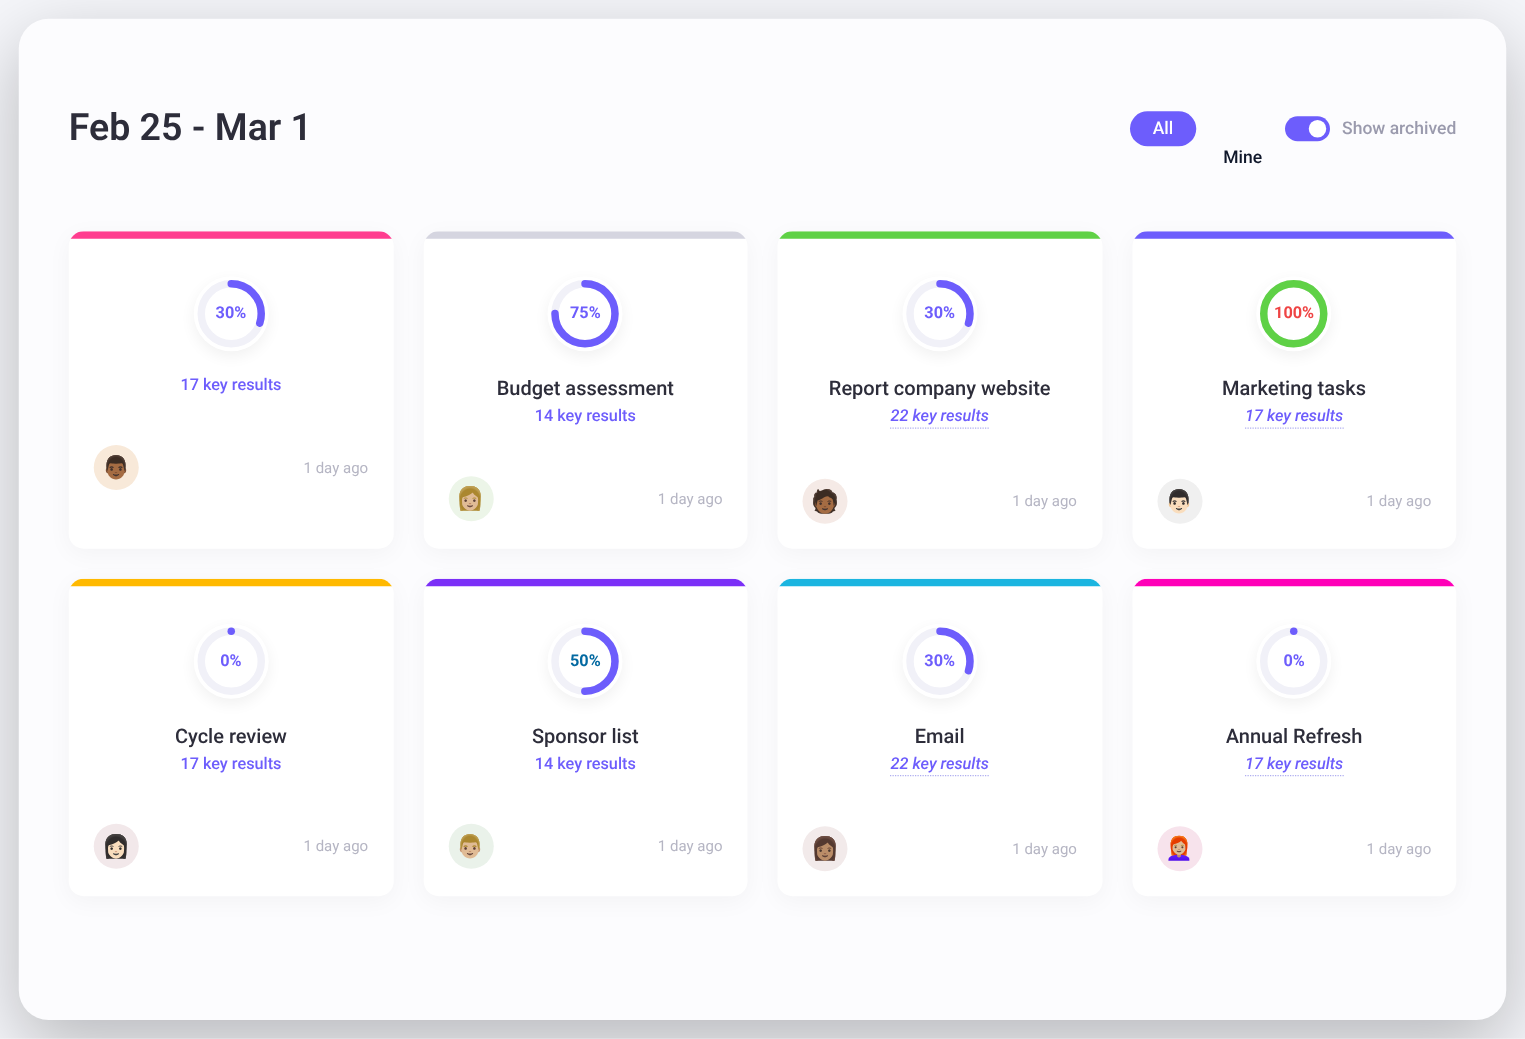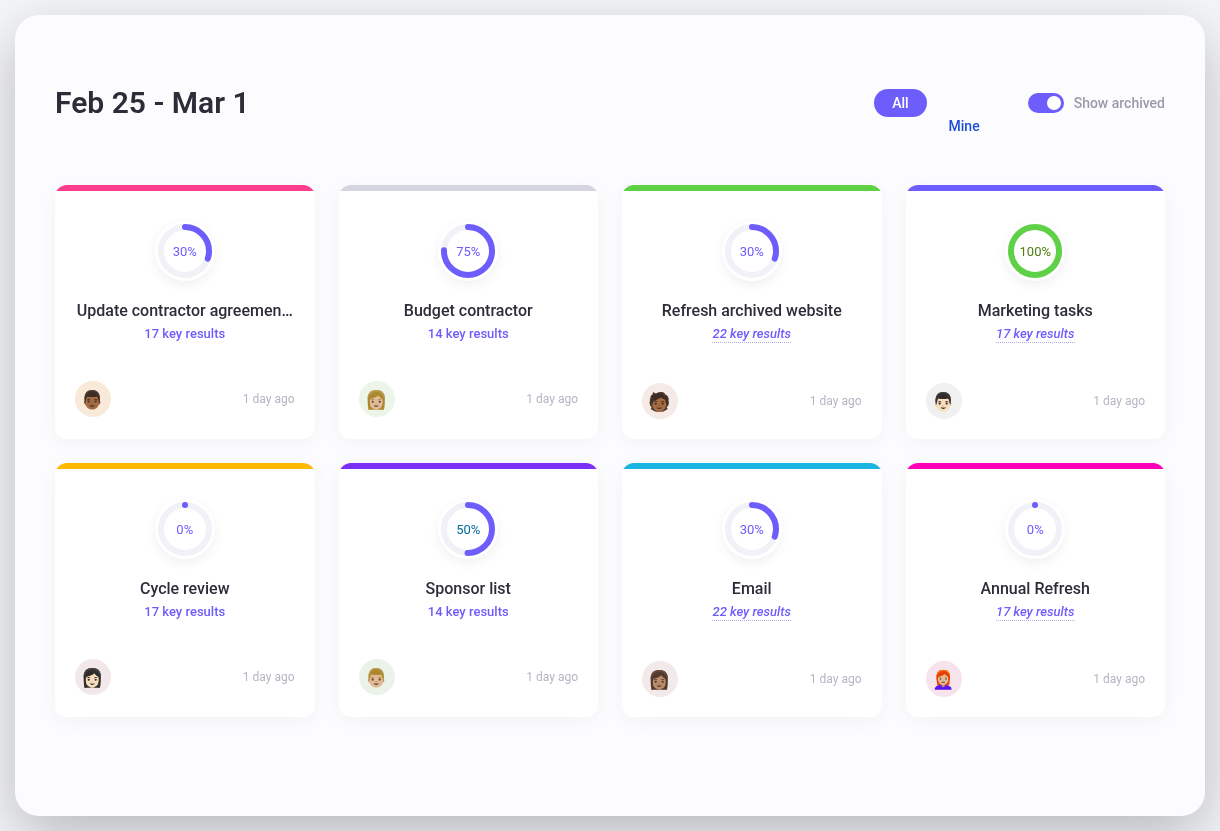--- a/index.html
+++ b/index.html
@@ -27,40 +27,39 @@
   text-align: center;
 }
 .date-range {
   font-size: 30px;
   font-weight: 600;
   color: #2d2d3a;
 }
 .header-controls {
   display: flex;
   align-items: center;
-  gap: 30px;
 }
 .filter-pills {
   display: flex;
   align-items: center;
   gap: 4px;
 }
 .pill {
   padding: 6px 18px;
   border-radius: 20px;
   font-size: 14px;
   font-weight: 500;
   cursor: pointer;
 }
 .pill.active {
   background: #6d5dfc;
   color: #fff;
 }
 .pill.inactive {
-  color: #1d4ed8;
+  color: #0f172a;
   margin-top: 47px;
 }
 .toggle-group {
   display: flex;
   align-items: center;
   gap: 10px;
 }
 .toggle {
   width: 36px;
   height: 20px;
@@ -119,21 +118,21 @@
 }
 .progress-ring svg {
   transform: rotate(-90deg);
 }
 .progress-pct {
   position: absolute;
   top: 50%;
   left: 50%;
   transform: translate(-50%, -50%);
   font-size: 13px;
-  font-weight: 400;
+  font-weight: 700;
 }
 .card-title {
   font-size: 16px;
   color: #2d2d3a;
   font-weight: 500;
   text-align: center;
   margin-bottom: 6px;
   white-space: nowrap;
   overflow: hidden;
   text-overflow: ellipsis;
@@ -194,73 +193,72 @@
       <div class="card">
     <div class="card-top-bar" style="background:#ff3d8f"></div>
     <div class="card-body">
       <div class="progress-ring">
         <svg width="60" height="60">
           <circle cx="30" cy="30" r="24" fill="none" stroke="#f1f1f8" stroke-width="6"></circle>
           <circle cx="30" cy="30" r="24" fill="none" stroke="#6d5dfc" stroke-width="6" stroke-linecap="round" stroke-dasharray="45.23893421169302 150.79644737231007"></circle>
         </svg>
         <div class="progress-pct" style="color:#6d5dfc">30%</div>
       </div>
-      <div class="card-title">Update contractor agreemen…</div>
       <div class="key-results ">17 key results</div>
     </div>
     <div class="card-footer">
       <div class="avatar" style="background:#f8e9d9">👨🏾</div>
       <div class="timestamp">1 day ago</div>
     </div>
   </div>
       <div class="card">
     <div class="card-top-bar" style="background:#d5d5e0"></div>
     <div class="card-body">
       <div class="progress-ring">
         <svg width="60" height="60">
           <circle cx="30" cy="30" r="24" fill="none" stroke="#f1f1f8" stroke-width="6"></circle>
           <circle cx="30" cy="30" r="24" fill="none" stroke="#6d5dfc" stroke-width="6" stroke-linecap="round" stroke-dasharray="113.09733552923255 150.79644737231007"></circle>
         </svg>
         <div class="progress-pct" style="color:#6d5dfc">75%</div>
       </div>
-      <div class="card-title">Budget contractor</div>
+      <div class="card-title">Budget assessment</div>
       <div class="key-results ">14 key results</div>
     </div>
     <div class="card-footer">
       <div class="avatar" style="background:#ecf5e8">👩🏼</div>
       <div class="timestamp">1 day ago</div>
     </div>
   </div>
       <div class="card">
     <div class="card-top-bar" style="background:#5fd146"></div>
     <div class="card-body">
       <div class="progress-ring">
         <svg width="60" height="60">
           <circle cx="30" cy="30" r="24" fill="none" stroke="#f1f1f8" stroke-width="6"></circle>
           <circle cx="30" cy="30" r="24" fill="none" stroke="#6d5dfc" stroke-width="6" stroke-linecap="round" stroke-dasharray="45.23893421169302 150.79644737231007"></circle>
         </svg>
         <div class="progress-pct" style="color:#6d5dfc">30%</div>
       </div>
-      <div class="card-title">Refresh archived website</div>
+      <div class="card-title">Report company website</div>
       <div class="key-results underlined">22 key results</div>
     </div>
     <div class="card-footer">
       <div class="avatar" style="background:#f5eae6">🧑🏾</div>
       <div class="timestamp">1 day ago</div>
     </div>
   </div>
       <div class="card">
     <div class="card-top-bar" style="background:#6d5dfc"></div>
     <div class="card-body">
       <div class="progress-ring">
         <svg width="60" height="60">
           <circle cx="30" cy="30" r="24" fill="none" stroke="#f1f1f8" stroke-width="6"></circle>
           <circle cx="30" cy="30" r="24" fill="none" stroke="#5fd146" stroke-width="6" stroke-linecap="round" stroke-dasharray="150.79644737231007 150.79644737231007"></circle>
         </svg>
-        <div class="progress-pct" style="color:#4d7c0f">100%</div>
+        <div class="progress-pct" style="color:#ef4444">100%</div>
       </div>
       <div class="card-title">Marketing tasks</div>
       <div class="key-results underlined">17 key results</div>
     </div>
     <div class="card-footer">
       <div class="avatar" style="background:#f0f0f0">👨🏻</div>
       <div class="timestamp">1 day ago</div>
     </div>
   </div>
       <div class="card">

